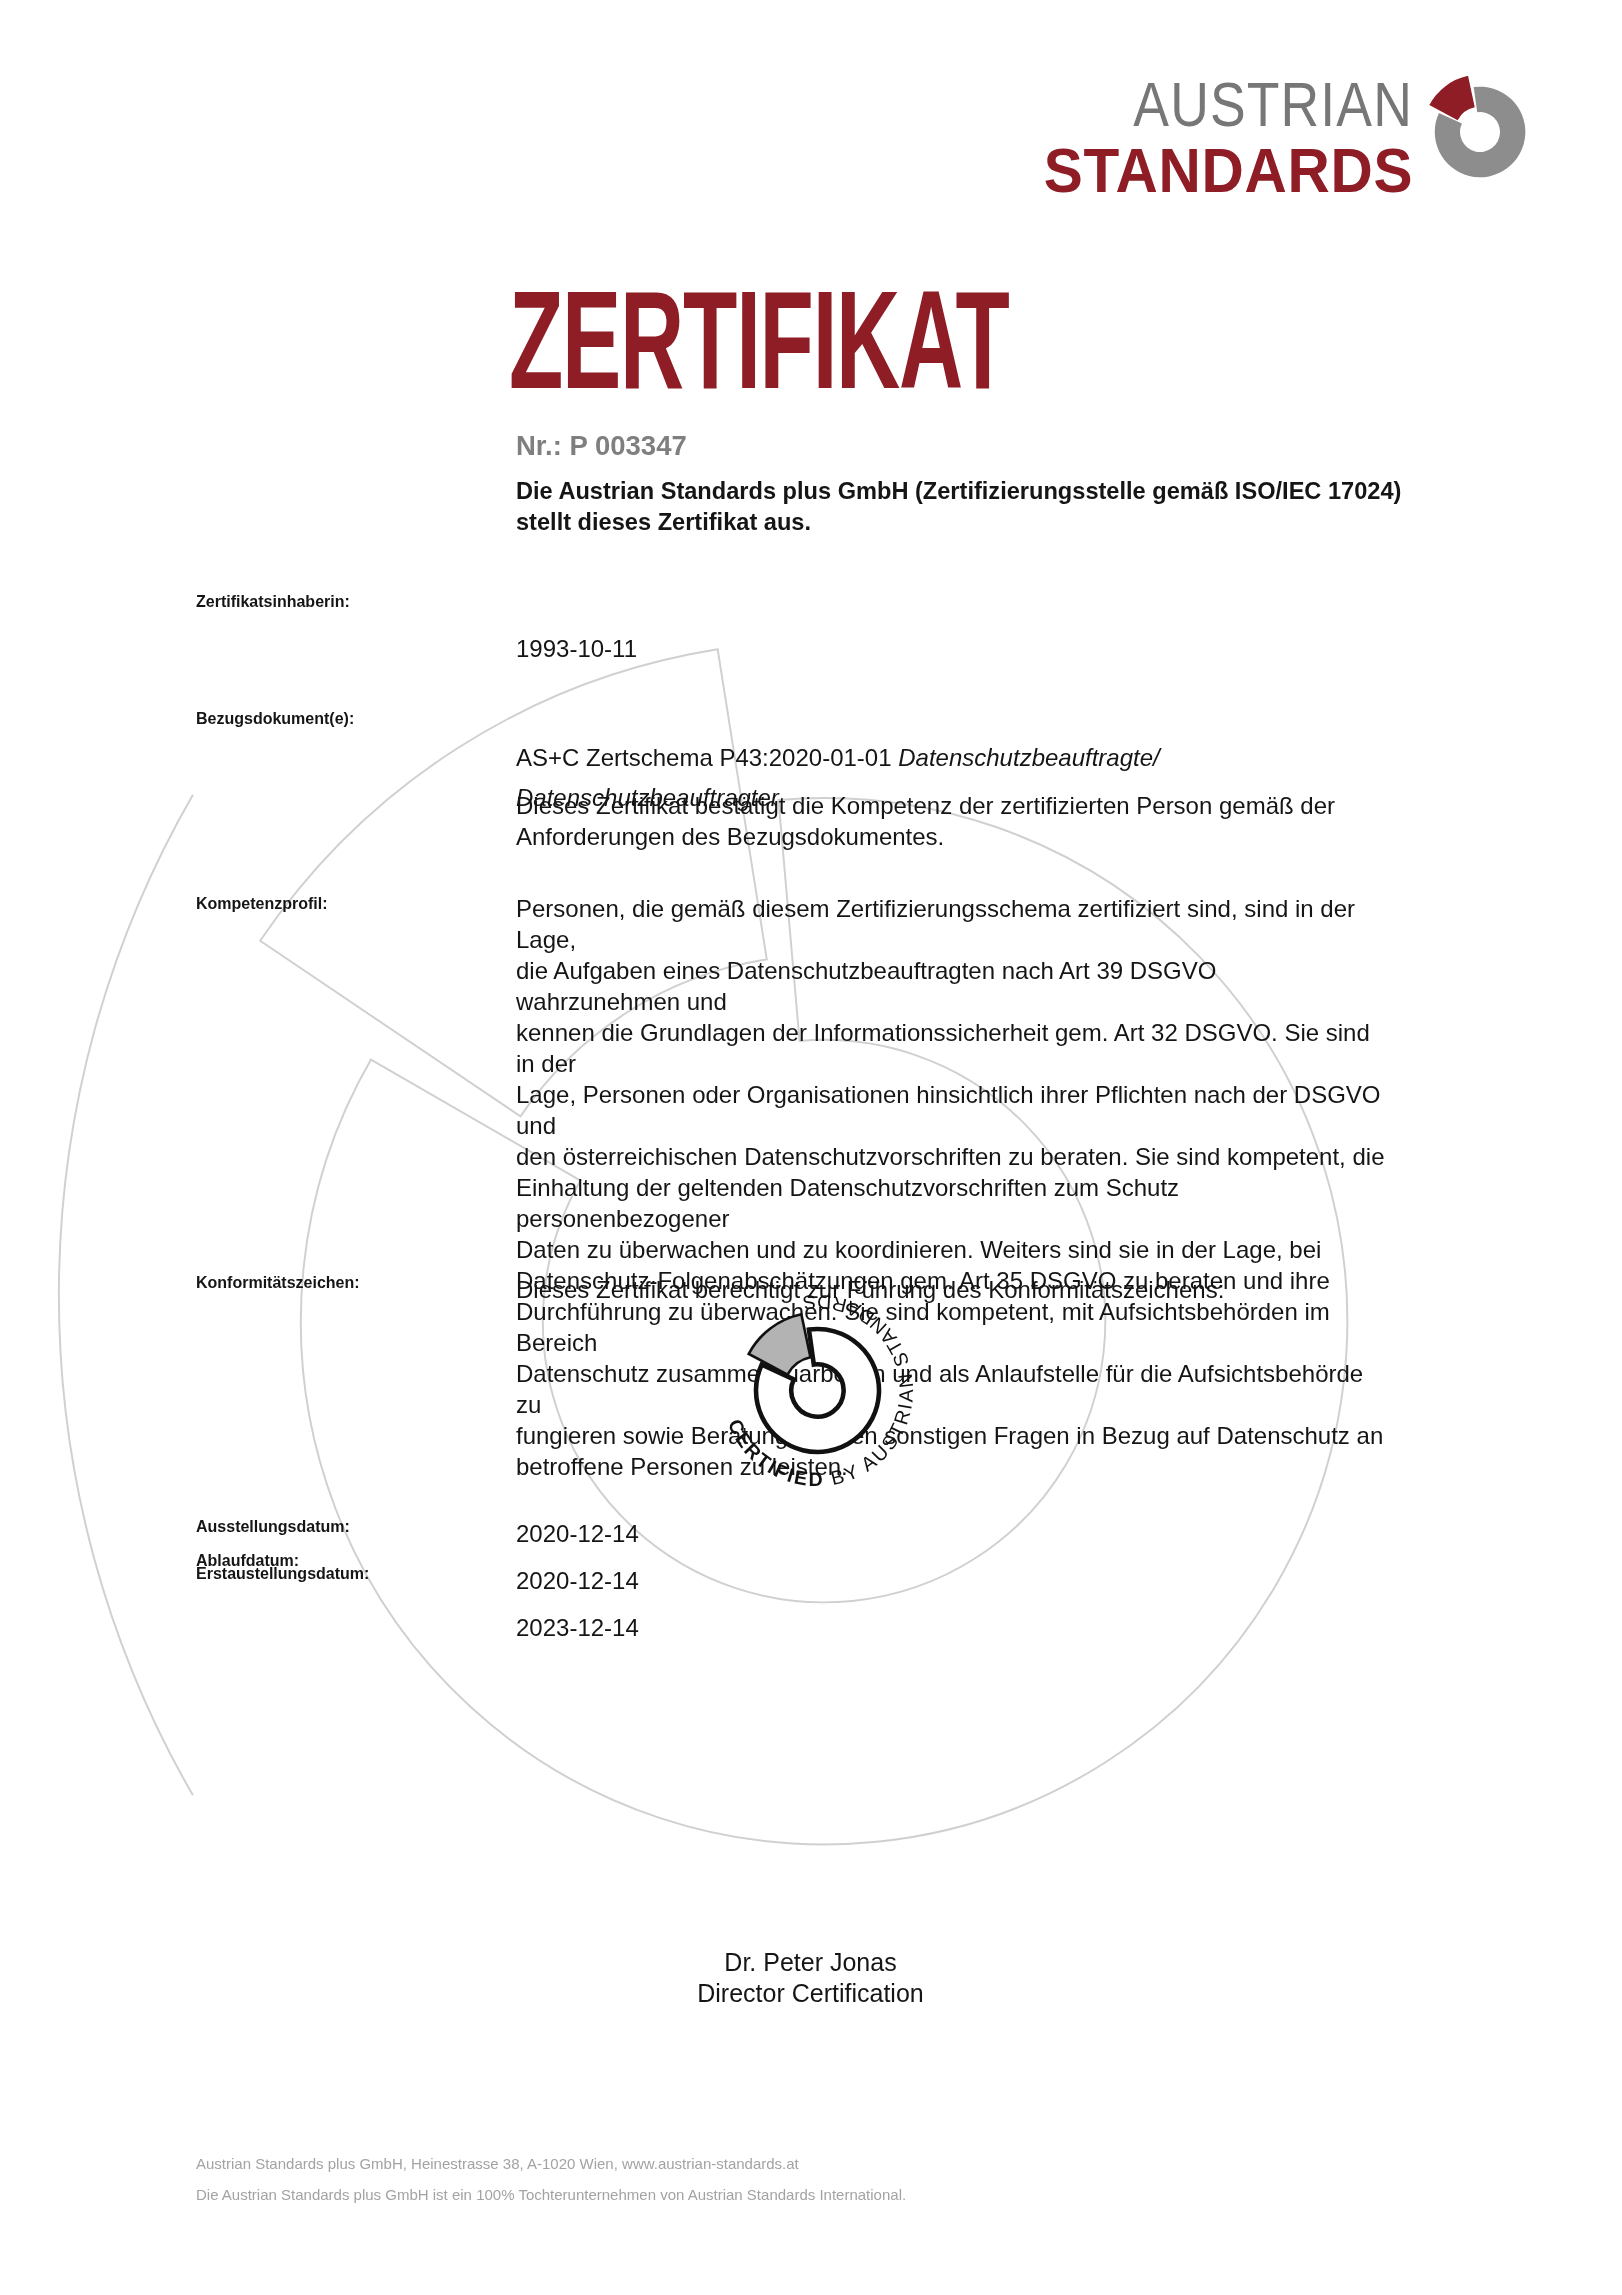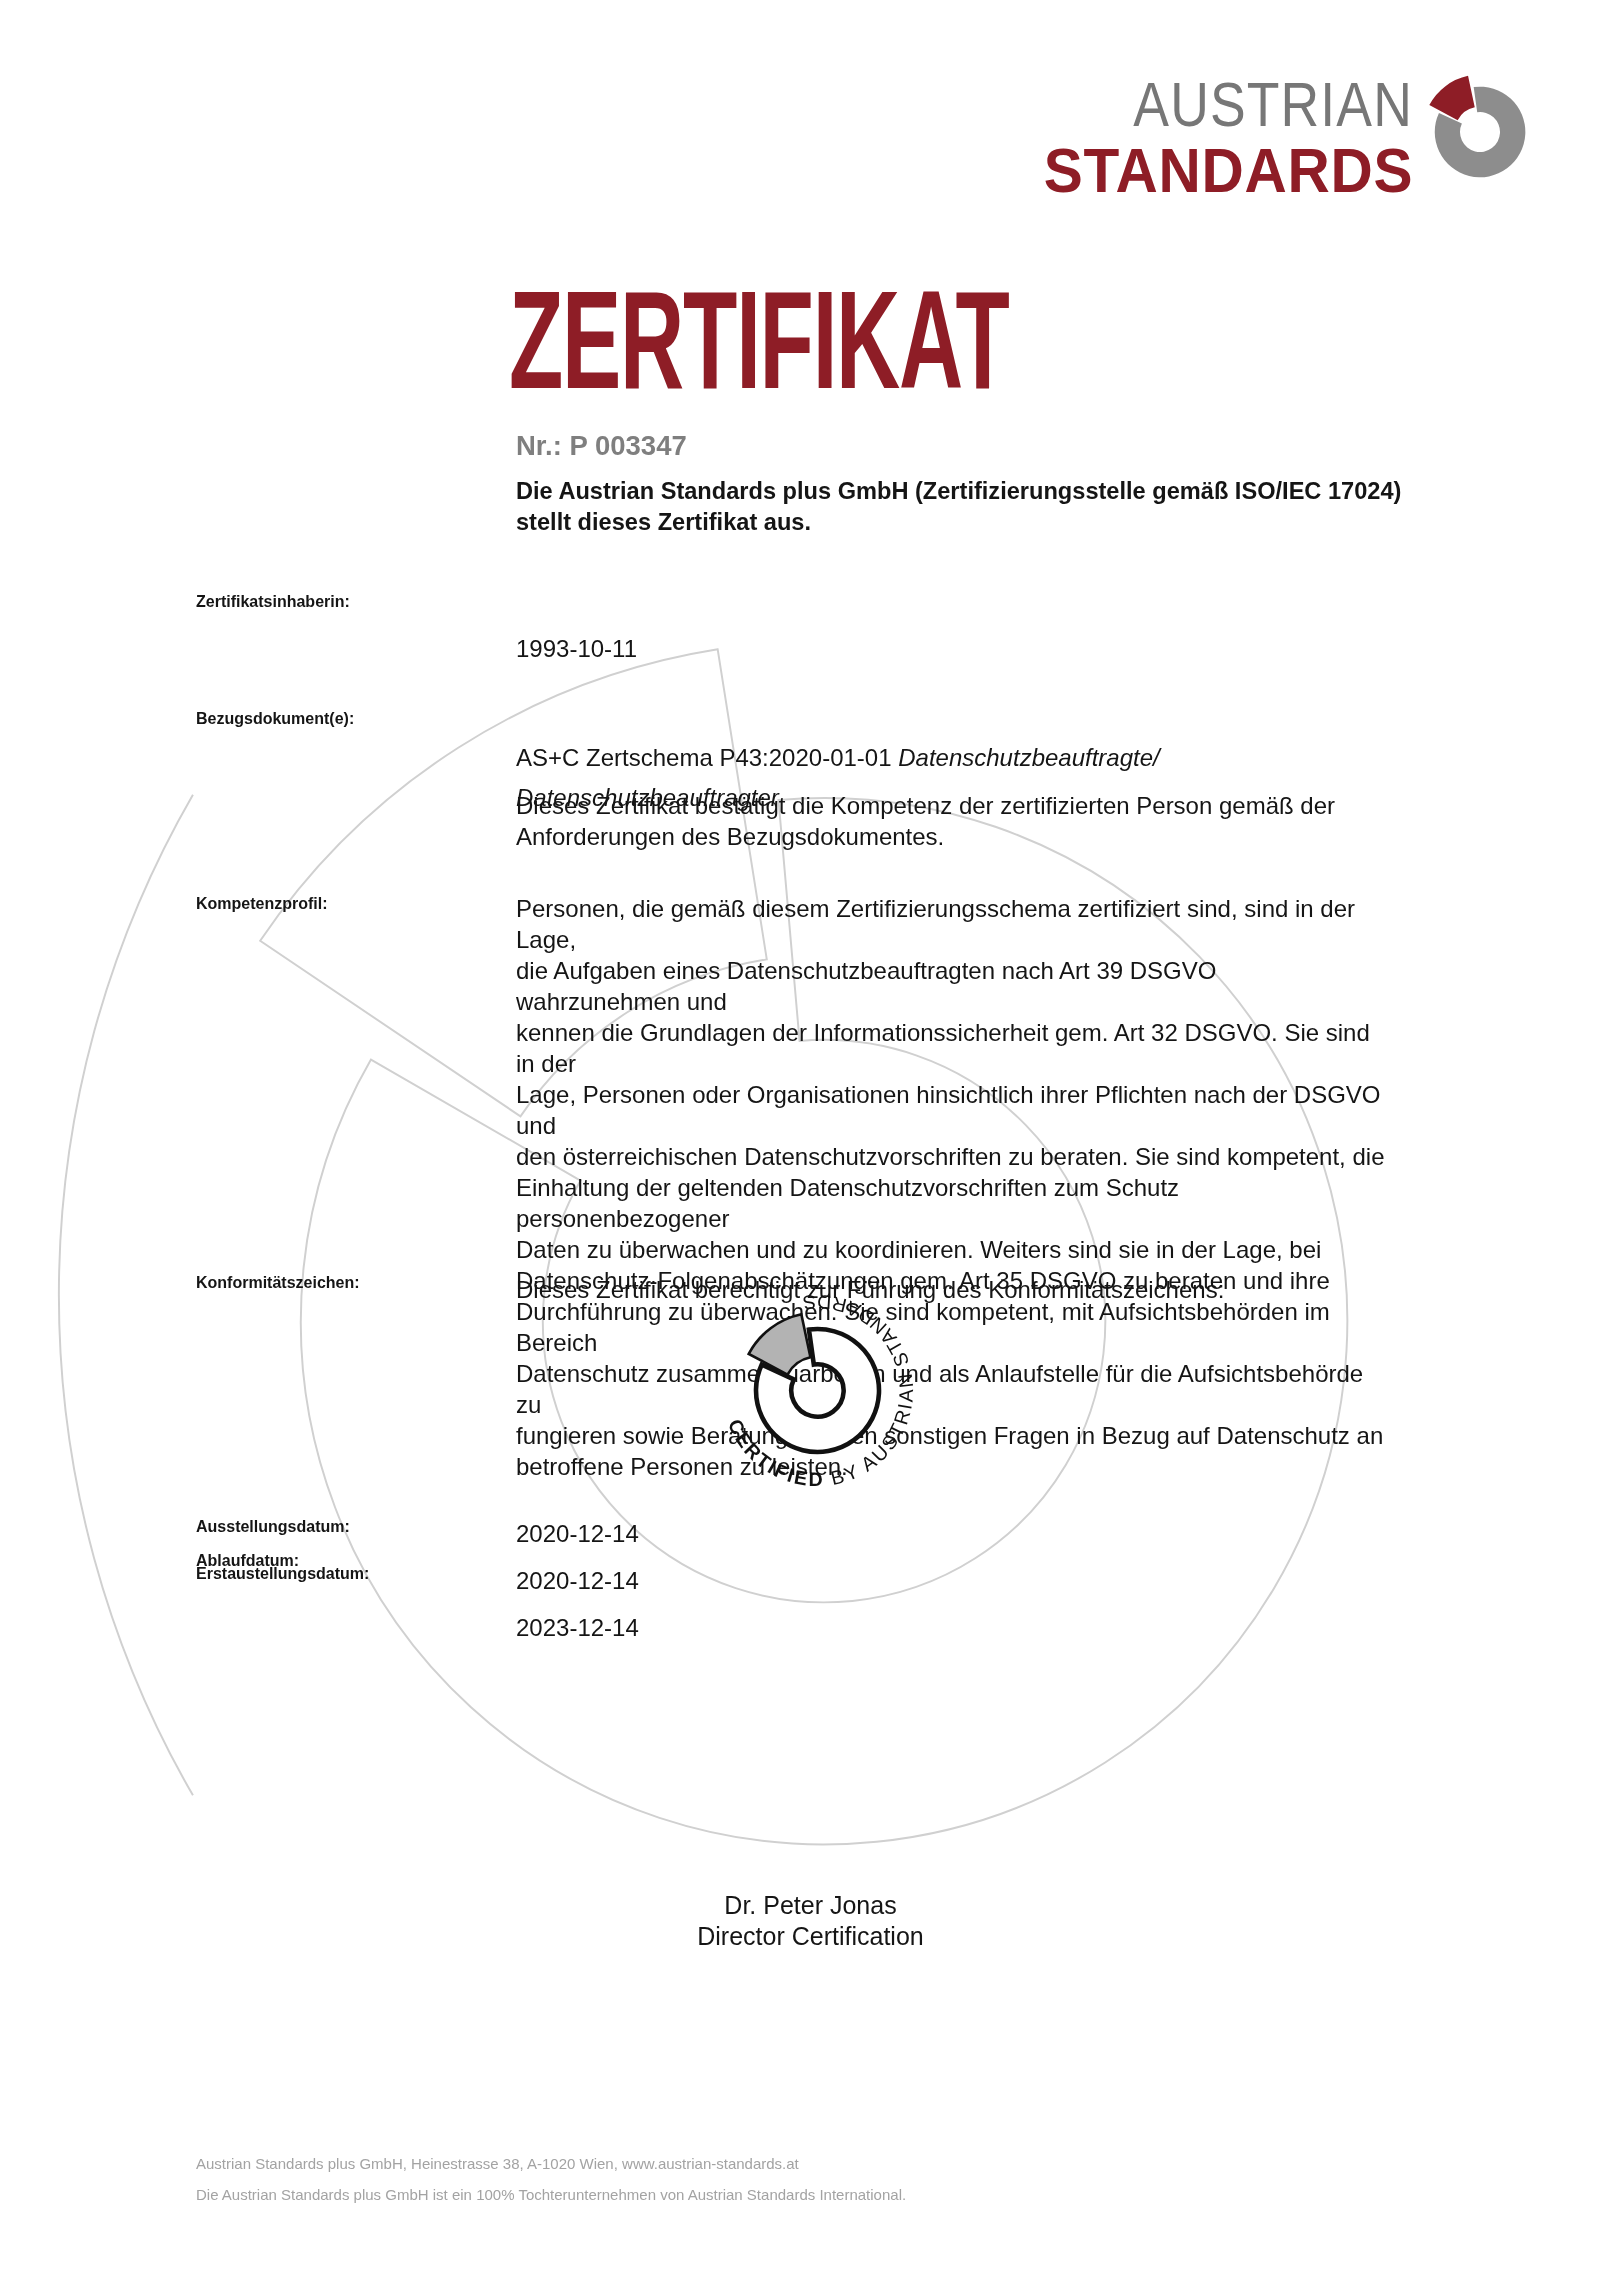--- a/index.html
+++ b/index.html
@@ -55,21 +55,21 @@
   #conformity-text{top:1274px;}
 
   #seal{left:703px;top:1276px;}
   #seal text{font-family:"Liberation Sans", sans-serif;font-size:30px;letter-spacing:3.5px;fill:#111111;}
   #seal .seal-bold{font-weight:700;}
 
   #label-issue{top:1518px;}   #value-issue{top:1518px;}
   #label-first{top:1565px;}   #value-first{top:1565px;}
   #label-expiry{top:1552px;}  #value-expiry{top:1612px;}
 
-  #signature{left:0;top:1890px;width:1621px;text-align:center;font-size:25px;line-height:31px;}
+  #signature{left:0;top:1947px;width:1621px;text-align:center;font-size:25px;line-height:31px;}
 
   #footer{left:196px;top:2148px;font-size:15px;line-height:31px;color:#a3a3a3;}
 </style>
 </head>
 <body>
 
 <div id="page">
 
   <svg id="watermark" viewBox="0 0 2480 3509" fill="none" stroke="#d0d0d0" stroke-width="3">
 

